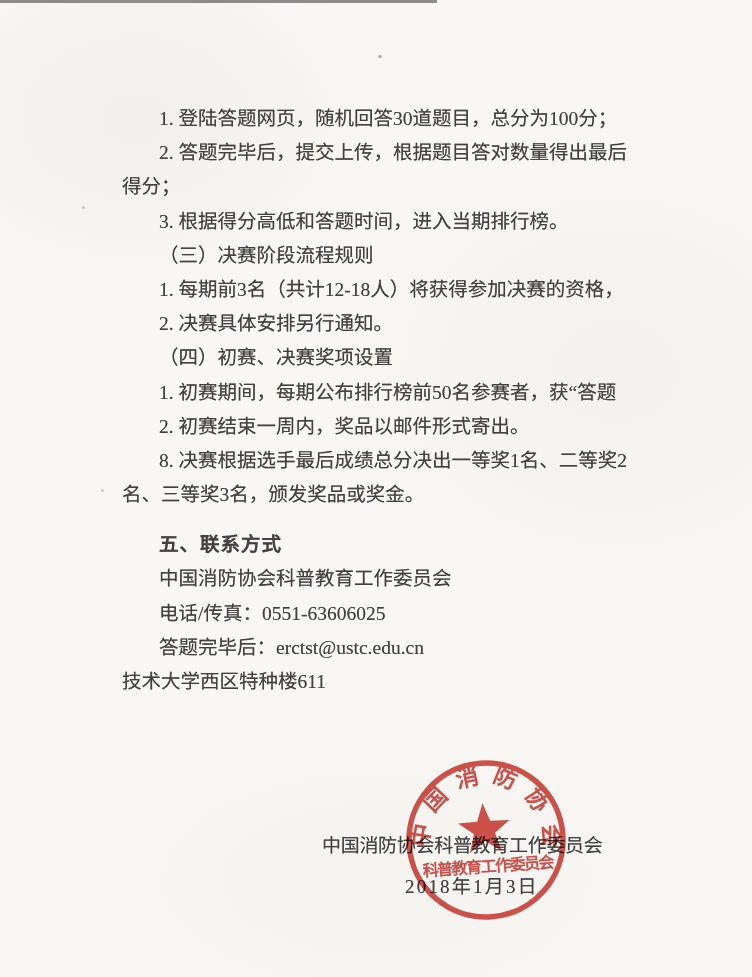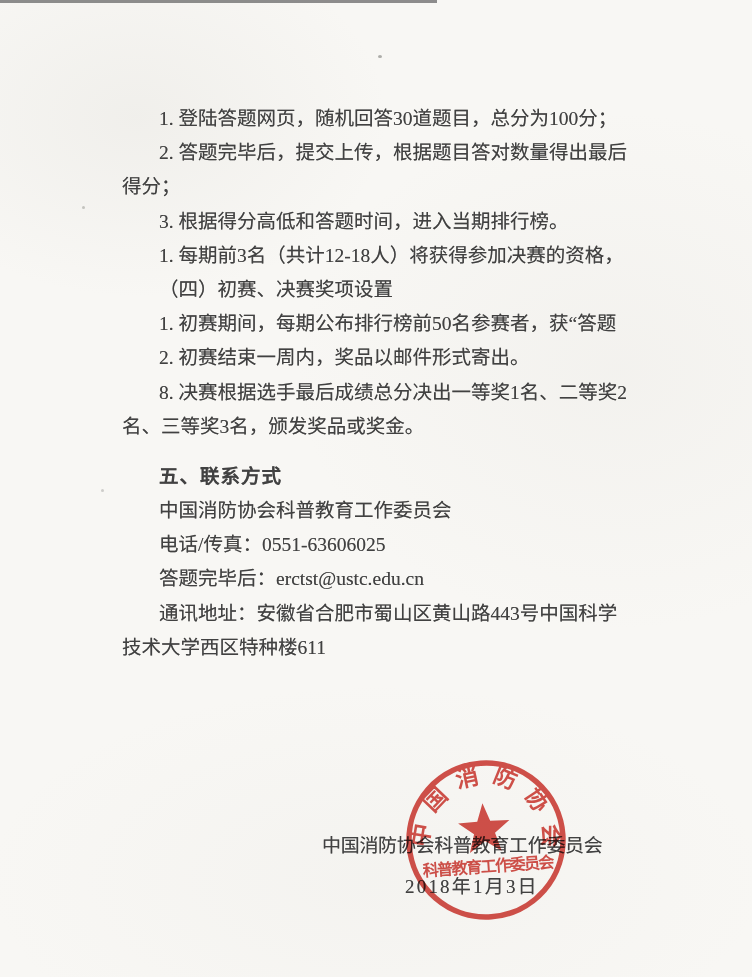--- a/index.html
+++ b/index.html
@@ -56,31 +56,32 @@
   <div class="artifact-top"></div>
   <div class="speck s1"></div>
   <div class="speck s2"></div>
   <div class="speck s3"></div>
 
   <div class="doc-body">
     <div class="line ind">1. 登陆答题网页，随机回答30道题目，总分为100分；</div>
     <div class="line ind">2. 答题完毕后，提交上传，根据题目答对数量得出最后</div>
     <div class="line">得分；</div>
     <div class="line ind">3. 根据得分高低和答题时间，进入当期排行榜。</div>
+    <div class="line ind">（三）决赛阶段流程规则</div>
     <div class="line ind">1. 每期前3名（共计12-18人）将获得参加决赛的资格，</div>
+    <div class="line ind">2. 决赛具体安排另行通知。</div>
     <div class="line ind">（四）初赛、决赛奖项设置</div>
     <div class="line ind">1. 初赛期间，每期公布排行榜前50名参赛者，获“答题</div>
     <div class="line ind">2. 初赛结束一周内，奖品以邮件形式寄出。</div>
     <div class="line ind">8. 决赛根据选手最后成绩总分决出一等奖1名、二等奖2</div>
     <div class="line">名、三等奖3名，颁发奖品或奖金。</div>
     <div class="line ind bold">五、联系方式</div>
     <div class="line ind">中国消防协会科普教育工作委员会</div>
     <div class="line ind">电话/传真：0551-63606025</div>
     <div class="line ind">答题完毕后：erctst@ustc.edu.cn</div>
-    <div class="line ind">通讯地址：安徽省合肥市蜀山区黄山路443号中国科学</div>
     <div class="line">技术大学西区特种楼611</div>
   </div>
 
   <div class="signature">中国消防协会科普教育工作委员会</div>
   <div class="sig-date">2018年1月3日</div>
 
   <svg class="seal" viewBox="0 0 200 200" xmlns="http://www.w3.org/2000/svg">
     <g transform="rotate(-4 100 100)">
       <circle cx="100" cy="100" r="77" fill="none" stroke-width="5.5" stroke="#cf3a33"></circle>
       <polygon points="99,63 105.5,81.1 124.7,81.7 109.5,93.4 114.9,111.8 99,101 83.1,111.8 88.5,93.4 73.3,81.7 92.5,81.1" fill="#cf3a33"></polygon>

